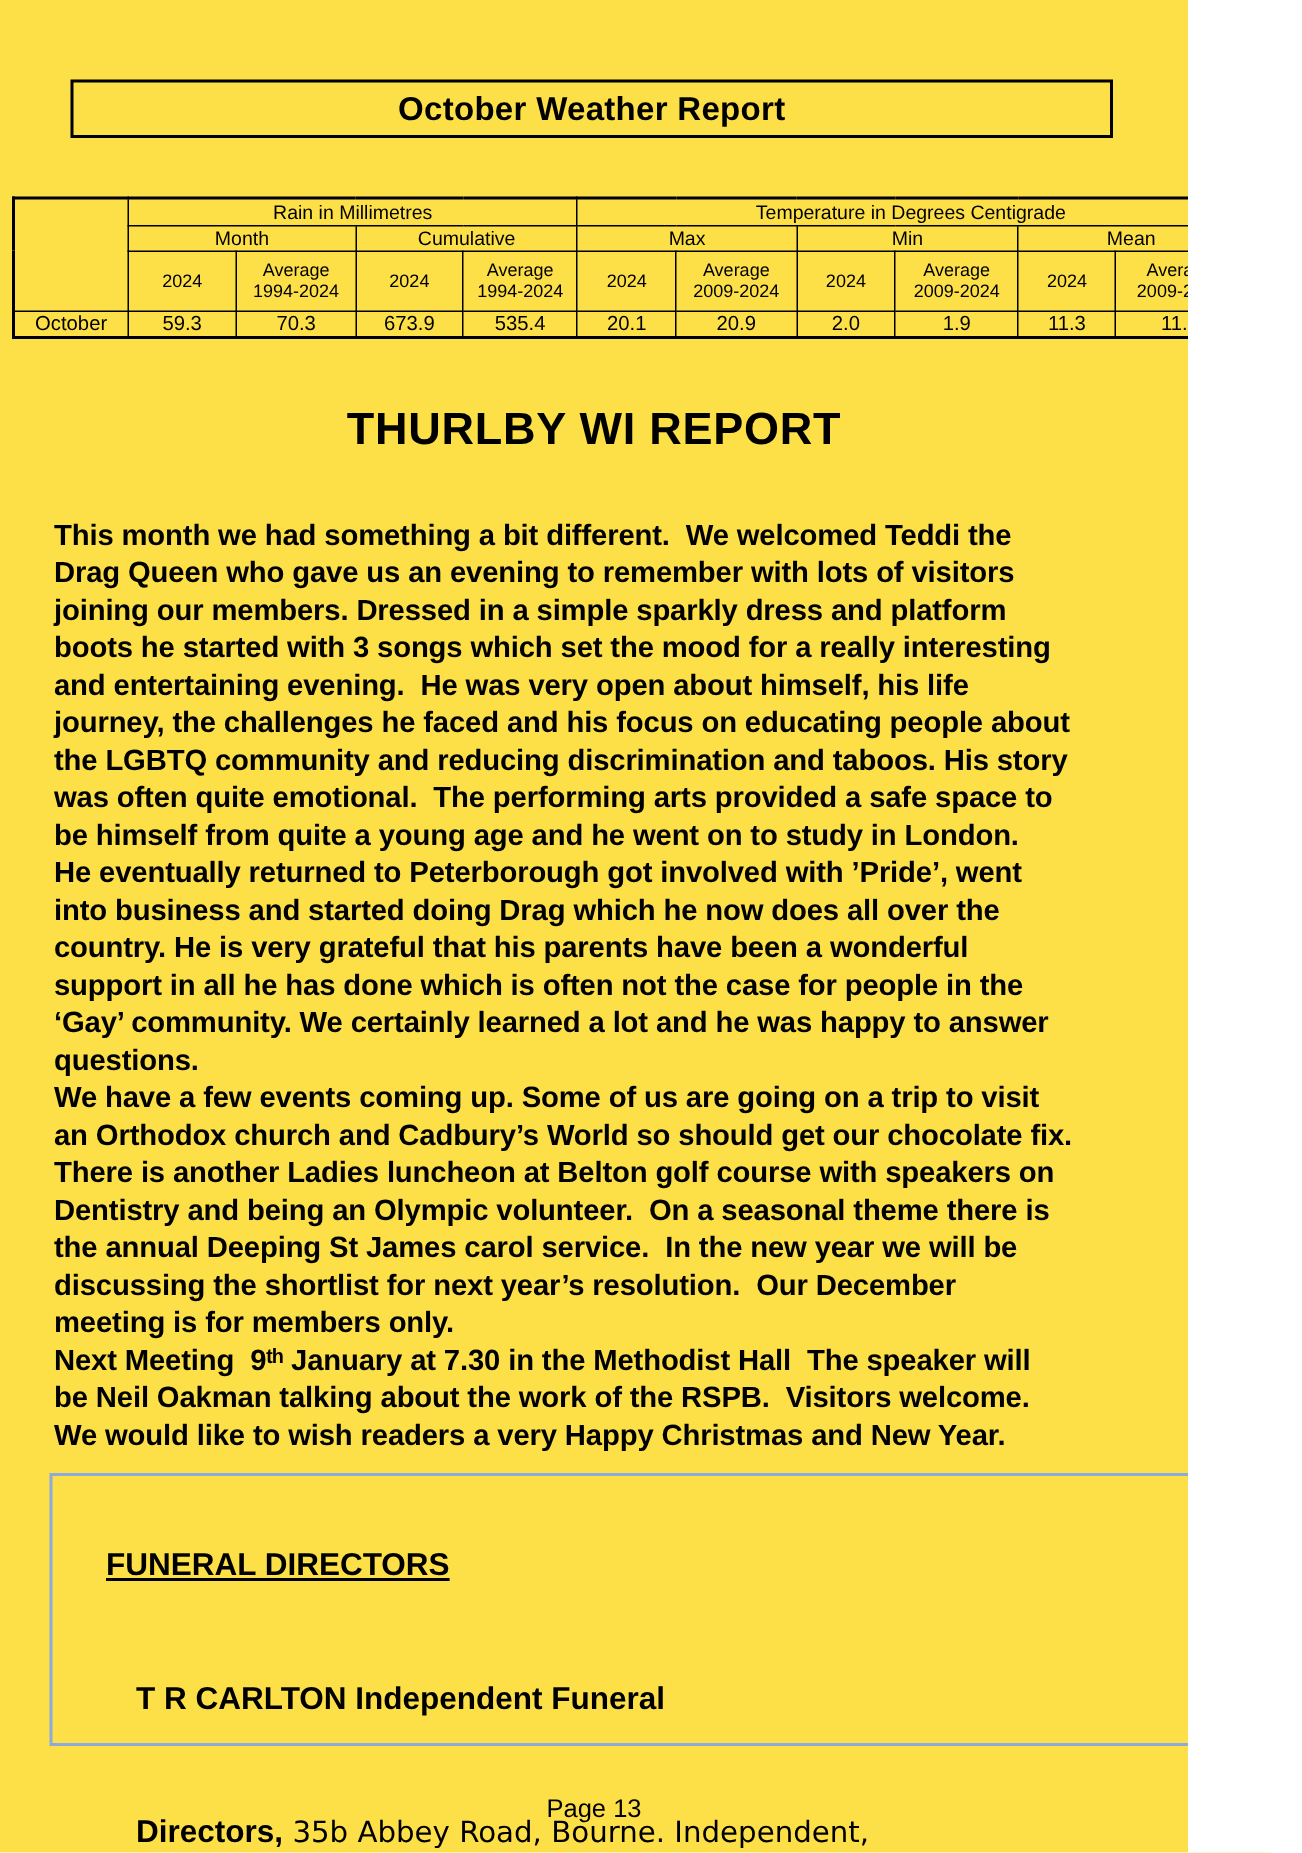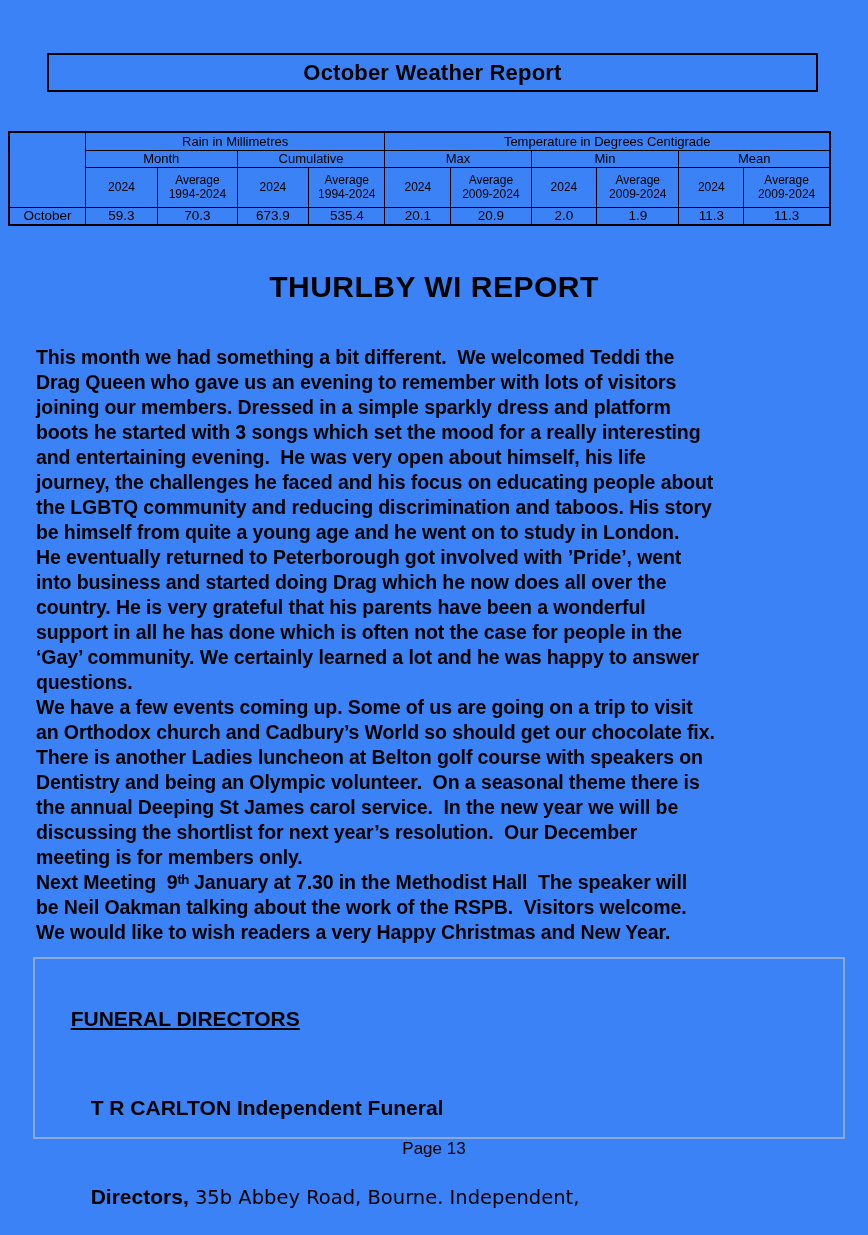--- a/index.html
+++ b/index.html
@@ -1,21 +1,21 @@
 <!DOCTYPE html>
 <html><head>
 <meta charset="utf-8">
 <style>
   * { margin: 0; padding: 0; box-sizing: border-box; }
   html, body { background: #ffffff; }
   .page {
     position: relative;
-    width: 868px;
+    width: 792px;
     height: 1235px;
-    background: #3b82f6;
+    background: #fde047;
     color: #000000;
     font-family: "Liberation Sans", "DejaVu Sans", sans-serif;
     overflow: hidden;
   }
 
   
   .title-box {
     margin: 53px 50px 0 47px;
     height: 39px;
     border: 2px solid #000000;
@@ -88,20 +88,21 @@
   }
   .advert-bold { font-size: 21px; font-weight: bold; margin-left: 20px; }
   .advert-regular {
     font-family: "DejaVu Sans", sans-serif;
     font-size: 19.5px;
     font-weight: normal;
   }
 
   
   .page-footer {
+    margin-top: 32px;
     text-align: center;
     font-size: 17px;
   }
 </style>
 </head>
 <body>
 
 <div class="page">
 
   <div class="title-box">
@@ -179,20 +180,21 @@
       <div class="body-line">joining our members. Dressed in a simple sparkly dress and platform</div>
 
       <div class="body-line">boots he started with 3 songs which set the mood for a really interesting</div>
 
       <div class="body-line">and entertaining evening.  He was very open about himself, his life</div>
 
       <div class="body-line">journey, the challenges he faced and his focus on educating people about</div>
 
       <div class="body-line">the LGBTQ community and reducing discrimination and taboos. His story</div>
 
+      <div class="body-line">was often quite emotional.  The performing arts provided a safe space to</div>
 
       <div class="body-line">be himself from quite a young age and he went on to study in London.</div>
 
       <div class="body-line">He eventually returned to Peterborough got involved with ’Pride’, went</div>
 
       <div class="body-line">into business and started doing Drag which he now does all over the</div>
 
       <div class="body-line">country. He is very grateful that his parents have been a wonderful</div>
 
       <div class="body-line">support in all he has done which is often not the case for people in the</div>

